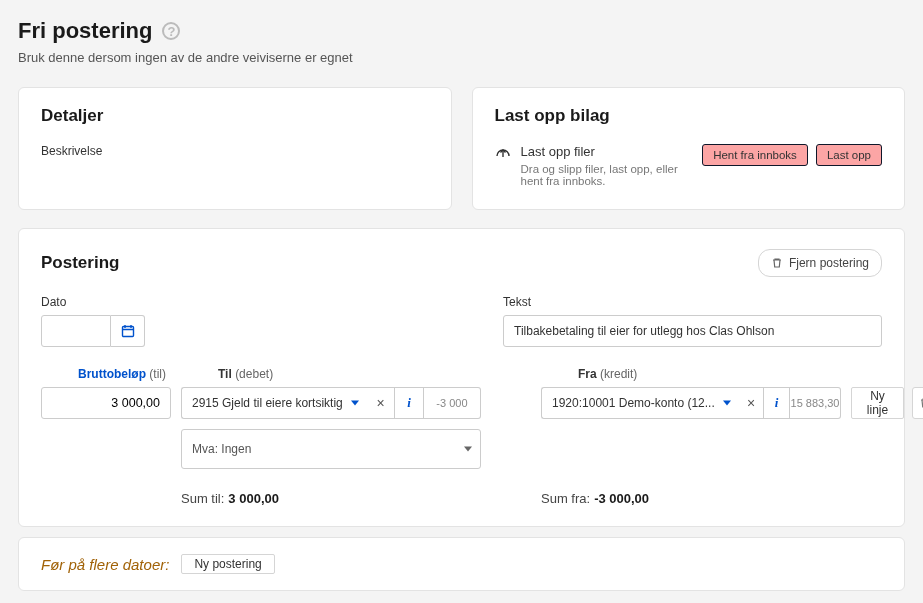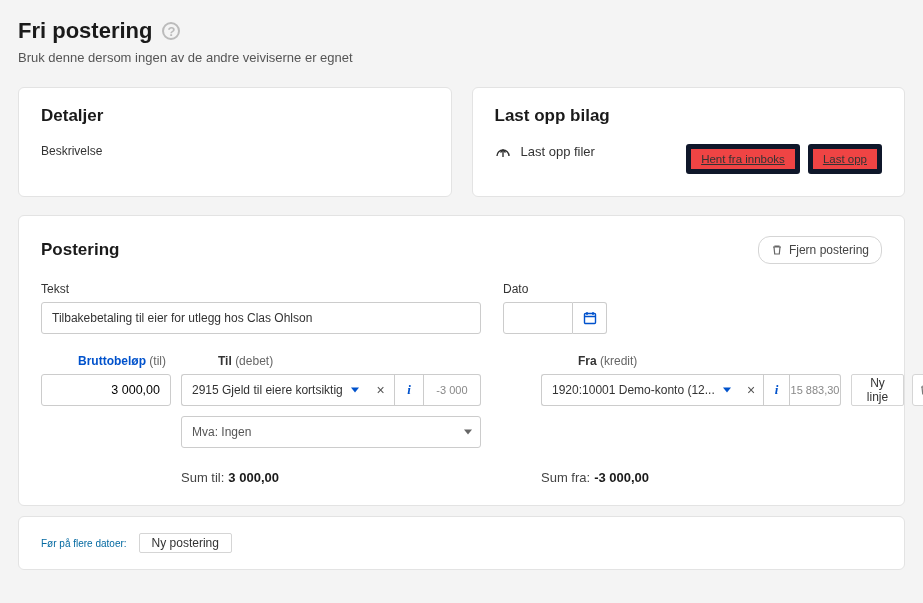--- a/index.html
+++ b/index.html
@@ -31,24 +31,23 @@
     width: 100%; height: 32px; border: 1px solid #ccc; border-radius: 3px;
     padding: 0 10px; font-size: 12px; color: #333; background: #fff;
   }
   input.text::placeholder { color: #888; }
   .upload-row { display: flex; align-items: flex-start; justify-content: space-between; gap: 12px; }
   .upload-left { display: flex; gap: 10px; align-items: flex-start; }
   .upload-icon { flex: 0 0 auto; width: 16px; height: 16px; margin-top: 2px; }
   .upload-title { font-size: 13px; color: #333; margin-bottom: 4px; }
   .upload-sub { font-size: 11.5px; color: #777; }
   .btn-sm {
-    border: 5px solid #0f172a; background: #ef4444; border-radius: 3px;
+    border: 1px solid #0f172a; background: #fca5a5; border-radius: 3px;
     padding: 4px 10px; font-size: 11.5px; color: #333; cursor: pointer;
     white-space: nowrap;
-    text-decoration: underline;
   }
   .upload-buttons { display: flex; gap: 8px; }
 
   .card.postering { width: 100%; padding: 20px 22px 16px 22px; }
   .post-header { display: flex; justify-content: space-between; align-items: center; margin-bottom: 18px; }
   .post-header h2 { margin: 0; font-size: 17px; font-weight: 600; }
   .btn-outline {
     border: 1px solid #d5d5d5; background: #fff; border-radius: 12px;
     padding: 6px 12px; font-size: 12px; color: #444; cursor: pointer;
     display: inline-flex; align-items: center; gap: 6px;
@@ -109,30 +108,30 @@
     background: #fff; display: inline-flex; align-items: center; justify-content: center;
     cursor: pointer;
   }
   .chip-btn {
     height: 32px; border: 1px solid #d5d5d5; border-radius: 2px; background: #fff;
     padding: 0 12px; font-size: 12px; color: #333; cursor: pointer;
   }
 
   .mva-row { display: grid; grid-template-columns: 130px 300px 40px 300px auto; gap: 10px; margin-bottom: 22px;}
   .mva-select {
-    position: relative; height: 32px; border: 1px solid #ccc; border-radius: 3px;
+    position: relative; height: 40px; border: 1px solid #ccc; border-radius: 3px;
     padding: 0 24px 0 10px; font-size: 12px; display:flex; align-items:center; color:#555;
   }
 
   .sum-row { display: grid; grid-template-columns: 130px 300px 40px 300px auto; gap: 10px; font-size: 13px; margin-bottom: 4px;}
   .sum-label { color: #444; }
   .sum-val { font-weight: 600; }
   .sum-cell { display:flex; gap:4px; }
   .footer-bar { width: 100%; background: #fff; border: 1px solid #e3e3e3; border-radius: 6px; padding: 16px 22px; display:flex; align-items:center; gap:12px;}
-  .footer-label { font-size: 10px; color: #0369a1; }
+  .footer-label { font-size: 15px; color: #a16207; font-style: italic; }
 
   svg { display:block; }
 </style>
 </head>
 <body>
 
 <div class="page">
   <div class="page-title">
     <span>Fri postering</span>
     <span class="help-circle">?</span>
@@ -152,20 +151,21 @@
         <div class="upload-left">
           <span class="upload-icon">
             <svg viewBox="0 0 16 16" width="16" height="16" fill="none" stroke="#333" stroke-width="1.4">
               <path d="M2 10a6 6 0 0 1 12 0"></path>
                 <path d="M8 4v7"></path>
                 <path d="M5.5 6.5 8 4l2.5 2.5"></path>
             </svg>
           </span>
           <div>
             <div class="upload-title">Last opp filer</div>
+            <div class="upload-sub">Dra og slipp filer, last opp, eller hent fra innboks.</div>
           </div>
         </div>
         <div class="upload-buttons">
           <button class="btn-sm">Hent fra innboks</button>
           <button class="btn-sm">Last opp</button>
         </div>
       </div>
     </div>
   </div>
 
@@ -176,38 +176,38 @@
         <span class="trash-icon">
           <svg viewBox="0 0 12 12" width="12" height="12" fill="none" stroke="#666" stroke-width="1.2">
             <path d="M2 3h8M4 3V2h4v1M3 3l.7 7h4.6L9 3"></path>
           </svg>
         </span>
         <span>Fjern postering</span>
       </button>
     </div>
 
     <div class="grid2">
-      <div>
-        <div class="label">Tekst</div>
-        <input type="text" class="text" value="Tilbakebetaling til eier for utlegg hos Clas Ohlson" style="">
-      </div>
       <div>
         <div class="label">Dato</div>
         <div class="date-wrap">
           <input type="text" class="text" style="flex: 0 0 70px;" value="">
           <button class="date-btn">
             <span class="cal-icon">
               <svg viewBox="0 0 14 14" width="14" height="14" fill="none" stroke="#0052cc" stroke-width="1.4">
                 <rect x="1.5" y="2.5" width="11" height="10" rx="1"></rect>
                   <path d="M1.5 5.5h11M4 1v3M10 1v3"></path>
               </svg>
             </span>
           </button>
         </div>
       </div>
+      <div>
+        <div class="label">Tekst</div>
+        <input type="text" class="text" value="Tilbakebetaling til eier for utlegg hos Clas Ohlson" style="">
+      </div>
     </div>
 
     <div class="section-labels">
       <div class="lbl link">
         <span>Bruttobeløp</span>
         <span class="sub">(til)</span>
       </div>
       <div class="lbl">
         <span>Til</span>
         <span class="sub">(debet)</span>

